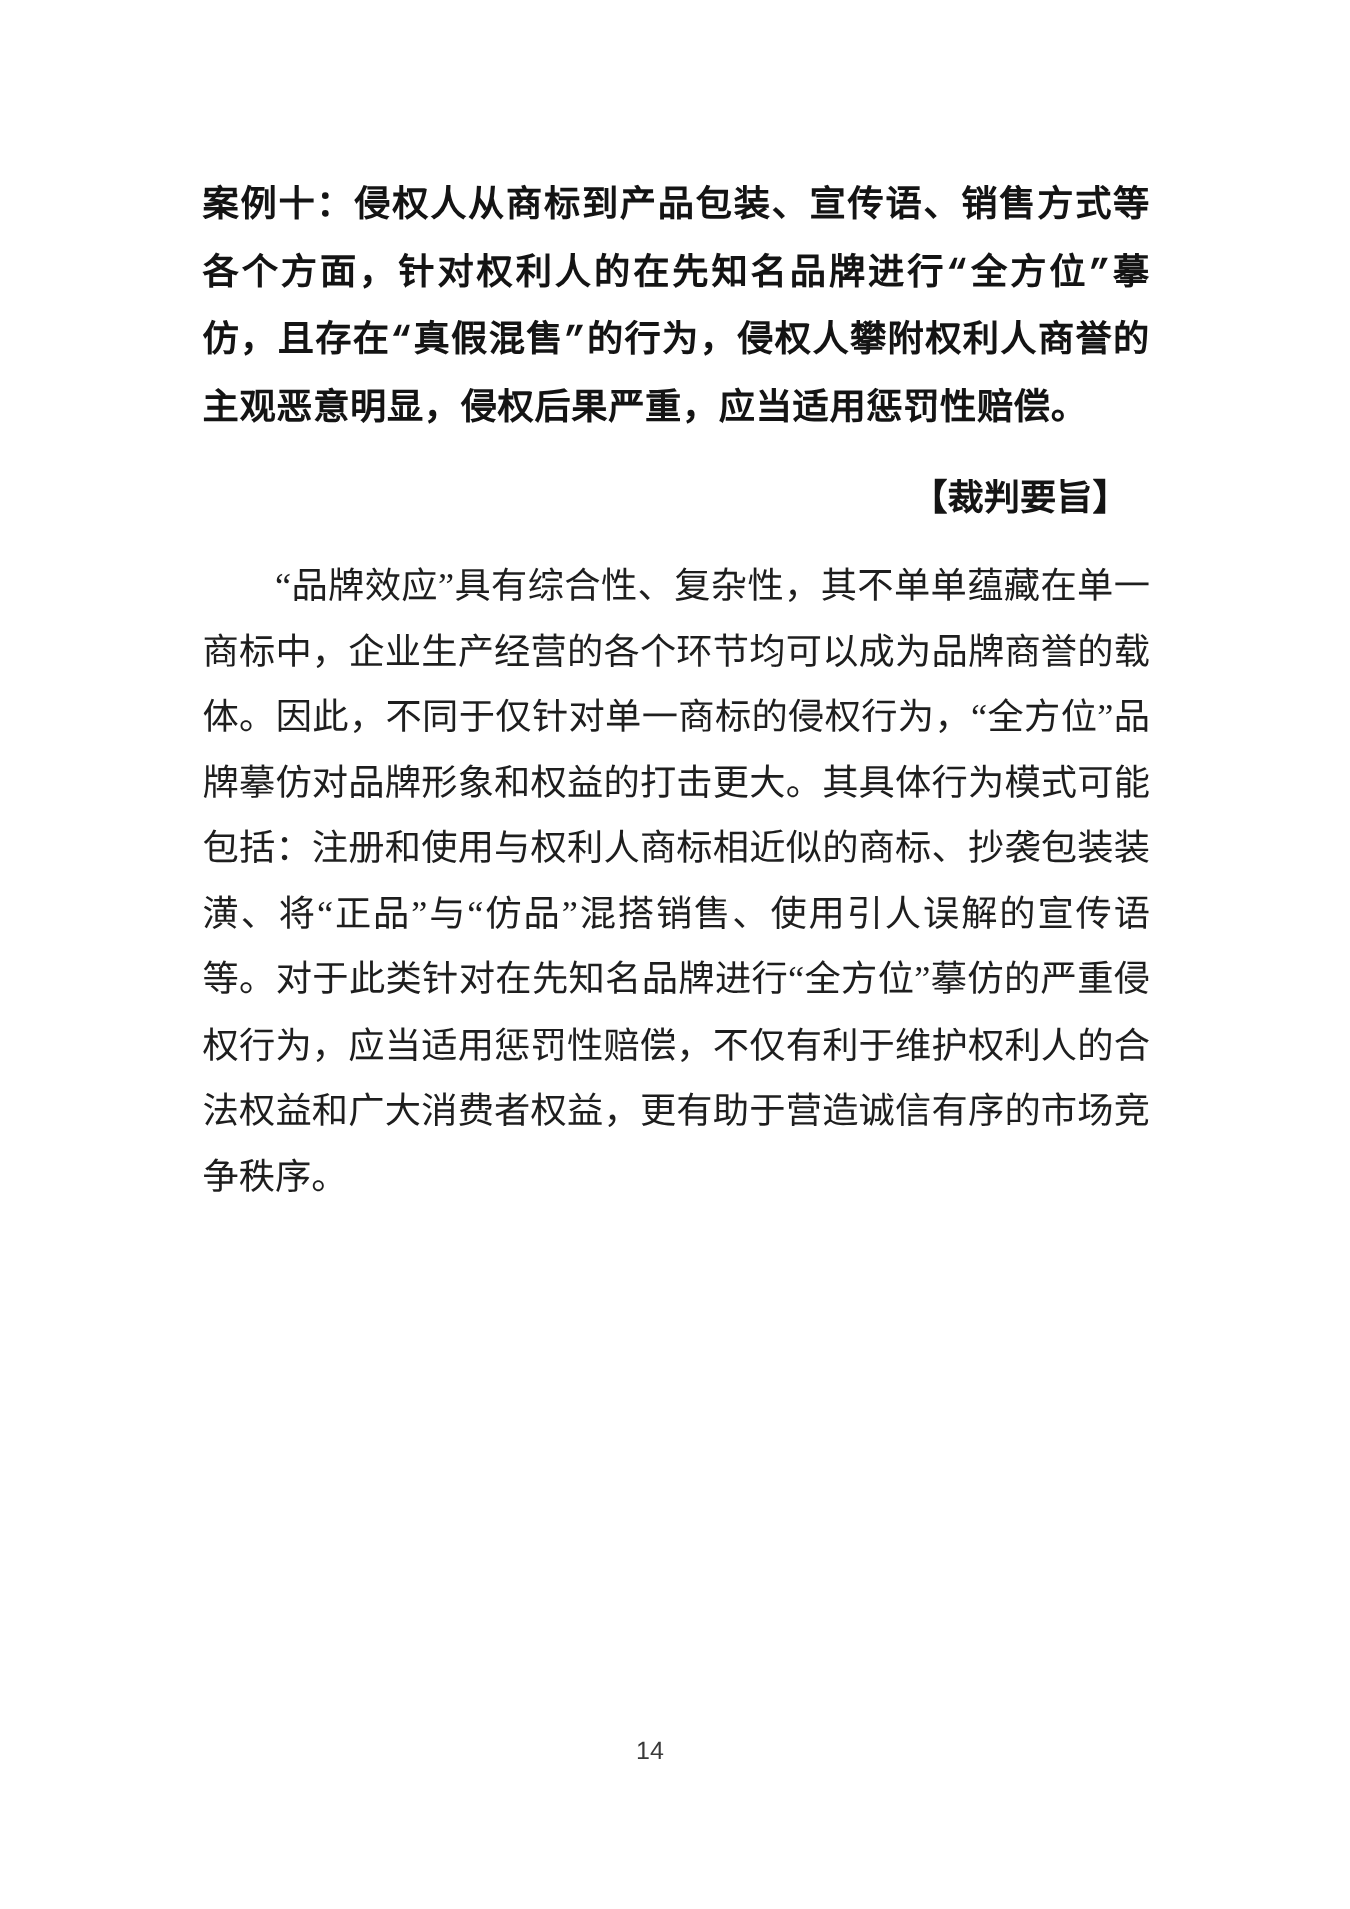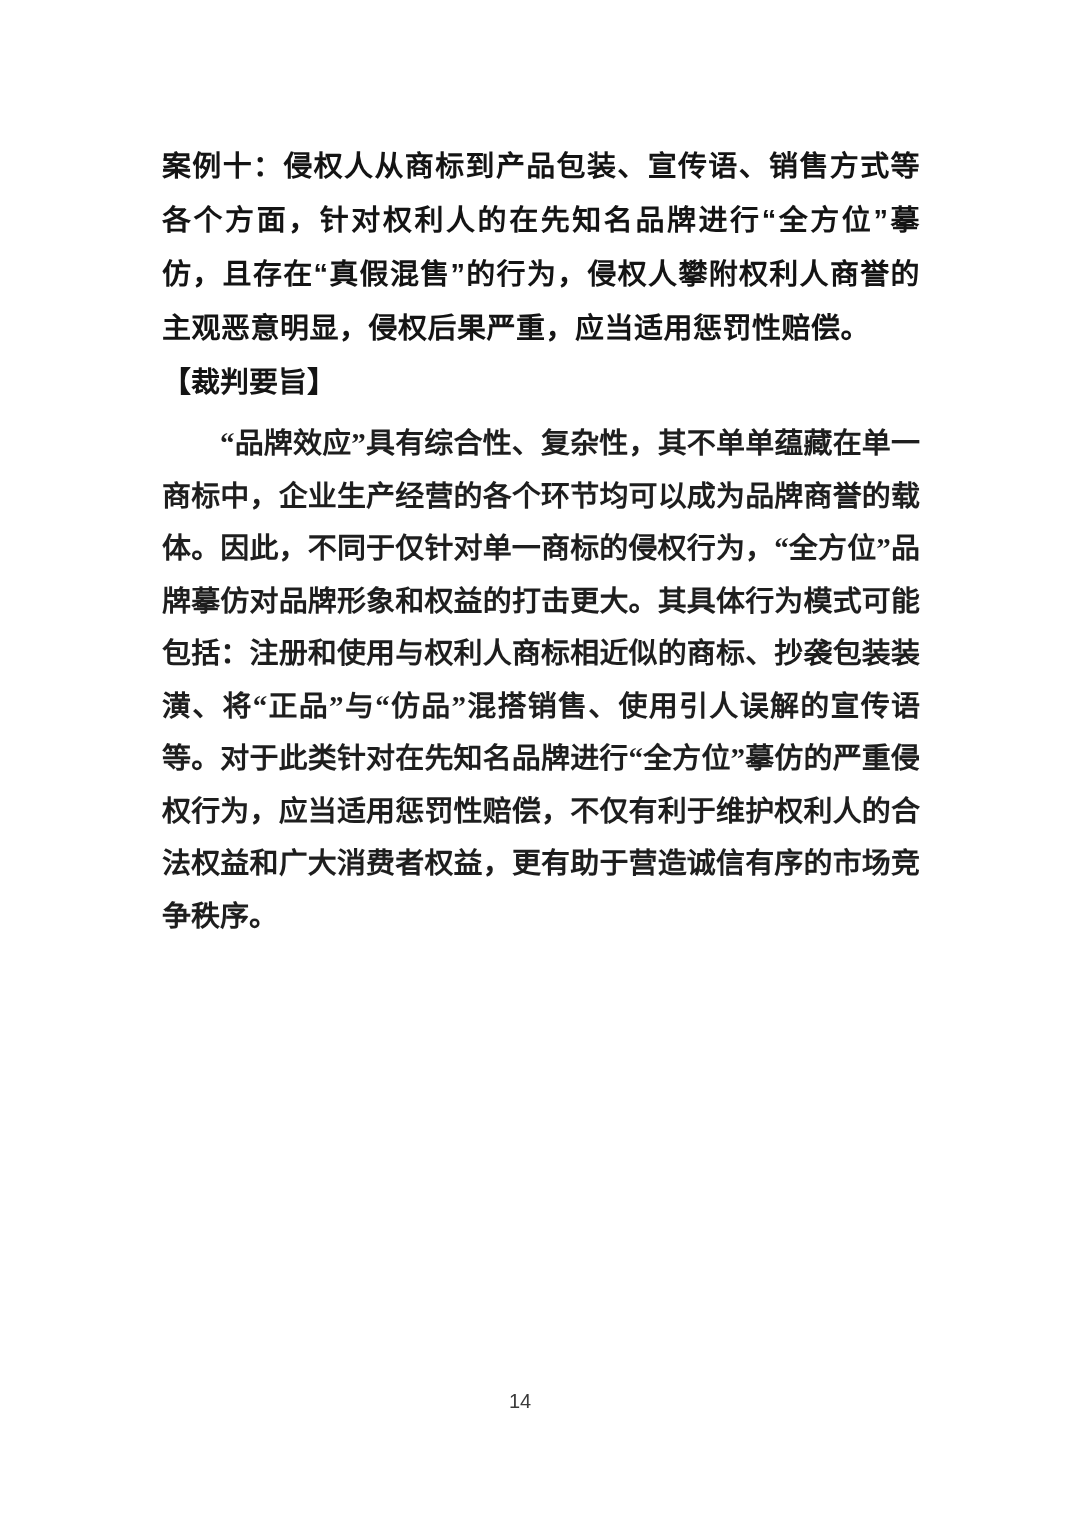--- a/index.html
+++ b/index.html
@@ -18,40 +18,41 @@
   .page {
     box-sizing: border-box;
     width: 1080px;
     height: 1527px;
     padding: 139px 160px 0 162px;
     background: #ffffff;
     position: relative;
   }
   .case-title {
     margin: 0;
-    font-family: Liberation Sans, sans-serif;
+    font-family: Liberation Mono, monospace;
     font-weight: 700;
     font-size: 29px;
     line-height: 54px;
     color: #141414;
     text-align: justify;
     letter-spacing: 0.5px;
   }
   .section-heading {
-    margin: 0;
+    margin: 17px;
     font-family: "Liberation Sans", "DejaVu Sans", sans-serif;
     font-weight: 700;
     font-size: 29px;
     line-height: 54px;
     color: #141414;
+    text-align: right;
   }
   .body-para {
     margin: 8px 0 0 0;
     font-family: "Liberation Serif", "DejaVu Serif", serif;
-    font-weight: 700;
+    font-weight: 400;
     font-size: 29px;
     line-height: 52.5px;
     color: #1e1e1e;
     text-align: justify;
     text-indent: 2em;
   }
   .page-number {
     position: absolute;
     top: 1390px;
     left: 0;

